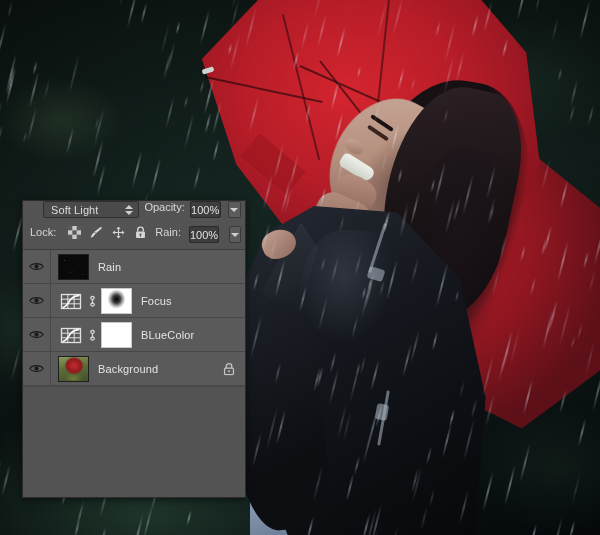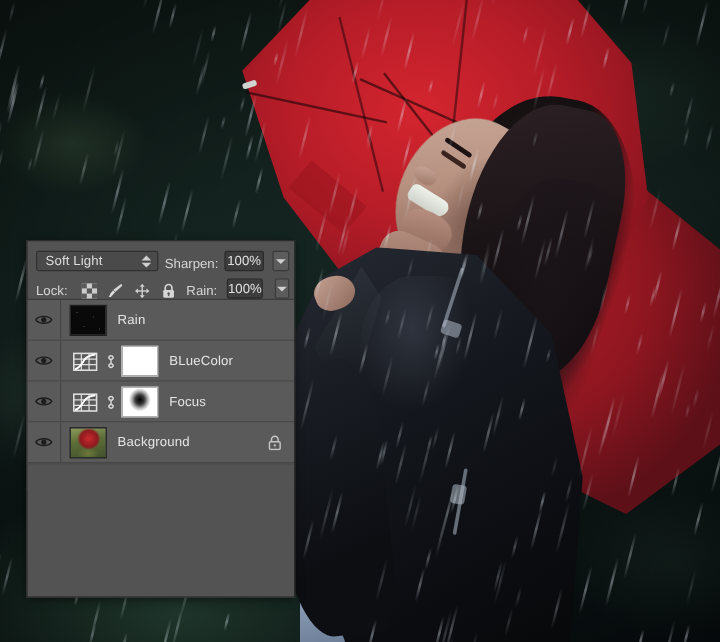--- a/index.html
+++ b/index.html
@@ -271,23 +271,23 @@
     background: #535353;
     border: 1px solid #2b2b2b;
     box-shadow: 0 2px 8px rgba(0,0,0,0.5);
     font-size: 11px;
     color: #d8d8d8;
     user-select: none;
   }
 
   .panel-toprow {
     display: flex;
-    align-items: flex-end;
+    align-items: flex-start;
     height: 25px;
-    padding: 0 4px 0 7px;
+    padding: 0 4px 0 20px;
     gap: 5px;
   }
 
   .blend-select {
     position: relative;
     width: 124px;
     height: 17px;
     background: #4a4a4a;
     border: 1px solid #303030;
     border-radius: 2px;
@@ -346,21 +346,21 @@
   }
   .num-arrow span {
     width: 0; height: 0;
     border-left: 4px solid transparent;
     border-right: 4px solid transparent;
     border-top: 4px solid #d0d0d0;
   }
 
   .panel-lockrow {
     display: flex;
-    align-items: flex-end;
+    align-items: flex-start;
     height: 24px;
     padding: 0 4px 0 7px;
     gap: 8px;
     border-bottom: 1px solid #3c3c3c;
   }
   .lock-icons { display: flex; align-items: center; gap: 9px; margin-left: 4px; }
   .lock-ico { width: 13px; height: 13px; opacity: 0.92; }
 
   
   .layer-list { position: relative; }
@@ -776,21 +776,21 @@
   <div id="layers-panel">
 
     <div class="panel-toprow">
       <div class="blend-select">
         <span>Soft Light</span>
         <span class="stepper">
           <span class="up"></span>
             <span class="down"></span>
         </span>
       </div>
-      <span class="field-label">Sharpen:</span>
+      <span class="field-label">Opacity:</span>
       <div class="num-box">
         <span>100%</span>
       </div>
       <div class="num-arrow">
           <span></span>
         </div>
     </div>
 
     <div class="panel-lockrow">
       <span class="field-label">Lock:</span>
@@ -863,24 +863,24 @@
             <line x1="3.5" y1="11.2" x2="22.5" y2="11.2" stroke="#e0e0e0" stroke-width="1"></line>
             <line x1="3.5" y1="15.8" x2="22.5" y2="15.8" stroke="#e0e0e0" stroke-width="1"></line>
             <path d="M4.5 19.5 C9 19 11 13 13 11 C15.6 8.4 19 7.6 21.5 7.4" fill="none" stroke="#ffffff" stroke-width="1.6"></path>
           </svg>
           <svg class="link-ico" viewBox="0 0 10 14">
             <path d="M3.2 3.6 A2 2 0 0 1 6.8 3.6 A2 2 0 0 1 5 5.6 A2 2 0 0 1 3.2 3.6 Z" fill="none" stroke="#e0e0e0" stroke-width="1.2"></path>
             <path d="M3.2 10.2 A2 2 0 0 1 6.8 10.2 A2 2 0 0 1 5 12.2 A2 2 0 0 1 3.2 10.2 Z" fill="none" stroke="#e0e0e0" stroke-width="1.2"></path>
             <rect x="4.4" y="5.2" width="1.2" height="4" fill="#e0e0e0"></rect>
           </svg>
           <div class="thumb mask">
-              <div class="th-mask-white"></div>
+              <div class="th-mask-focus"></div>
             </div>
         </div>
-        <div class="layer-name">BLueColor</div>
+        <div class="layer-name">Focus</div>
       </div>
 
       <div class="layer-row">
         <div class="eye-cell">
           <svg class="eye-ico" viewBox="0 0 18 12">
             <path d="M1 6 C4 1.4 14 1.4 17 6 C14 10.6 4 10.6 1 6 Z" fill="none" stroke="#1c1c1c" stroke-width="1.4"></path>
             <circle cx="9" cy="6" r="2.6" fill="#1c1c1c"></circle>
           </svg>
         </div>
         <div class="thumbs">
@@ -891,24 +891,24 @@
             <line x1="3.5" y1="11.2" x2="22.5" y2="11.2" stroke="#e0e0e0" stroke-width="1"></line>
             <line x1="3.5" y1="15.8" x2="22.5" y2="15.8" stroke="#e0e0e0" stroke-width="1"></line>
             <path d="M4.5 19.5 C9 19 11 13 13 11 C15.6 8.4 19 7.6 21.5 7.4" fill="none" stroke="#ffffff" stroke-width="1.6"></path>
           </svg>
           <svg class="link-ico" viewBox="0 0 10 14">
             <path d="M3.2 3.6 A2 2 0 0 1 6.8 3.6 A2 2 0 0 1 5 5.6 A2 2 0 0 1 3.2 3.6 Z" fill="none" stroke="#e0e0e0" stroke-width="1.2"></path>
             <path d="M3.2 10.2 A2 2 0 0 1 6.8 10.2 A2 2 0 0 1 5 12.2 A2 2 0 0 1 3.2 10.2 Z" fill="none" stroke="#e0e0e0" stroke-width="1.2"></path>
             <rect x="4.4" y="5.2" width="1.2" height="4" fill="#e0e0e0"></rect>
           </svg>
           <div class="thumb mask">
-              <div class="th-mask-focus"></div>
+              <div class="th-mask-white"></div>
             </div>
         </div>
-        <div class="layer-name">Focus</div>
+        <div class="layer-name">BLueColor</div>
       </div>
 
       <div class="layer-row">
         <div class="eye-cell">
           <svg class="eye-ico" viewBox="0 0 18 12">
             <path d="M1 6 C4 1.4 14 1.4 17 6 C14 10.6 4 10.6 1 6 Z" fill="none" stroke="#1c1c1c" stroke-width="1.4"></path>
             <circle cx="9" cy="6" r="2.6" fill="#1c1c1c"></circle>
           </svg>
         </div>
         <div class="thumbs">

